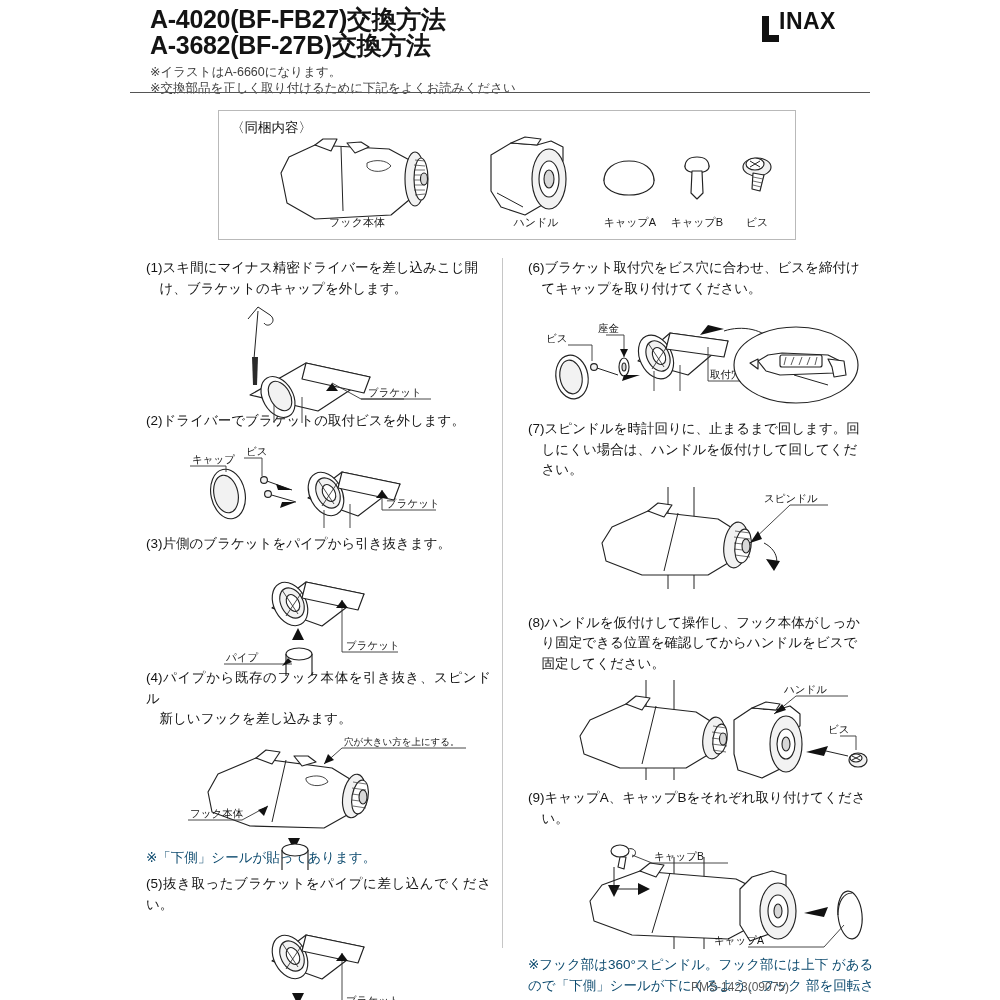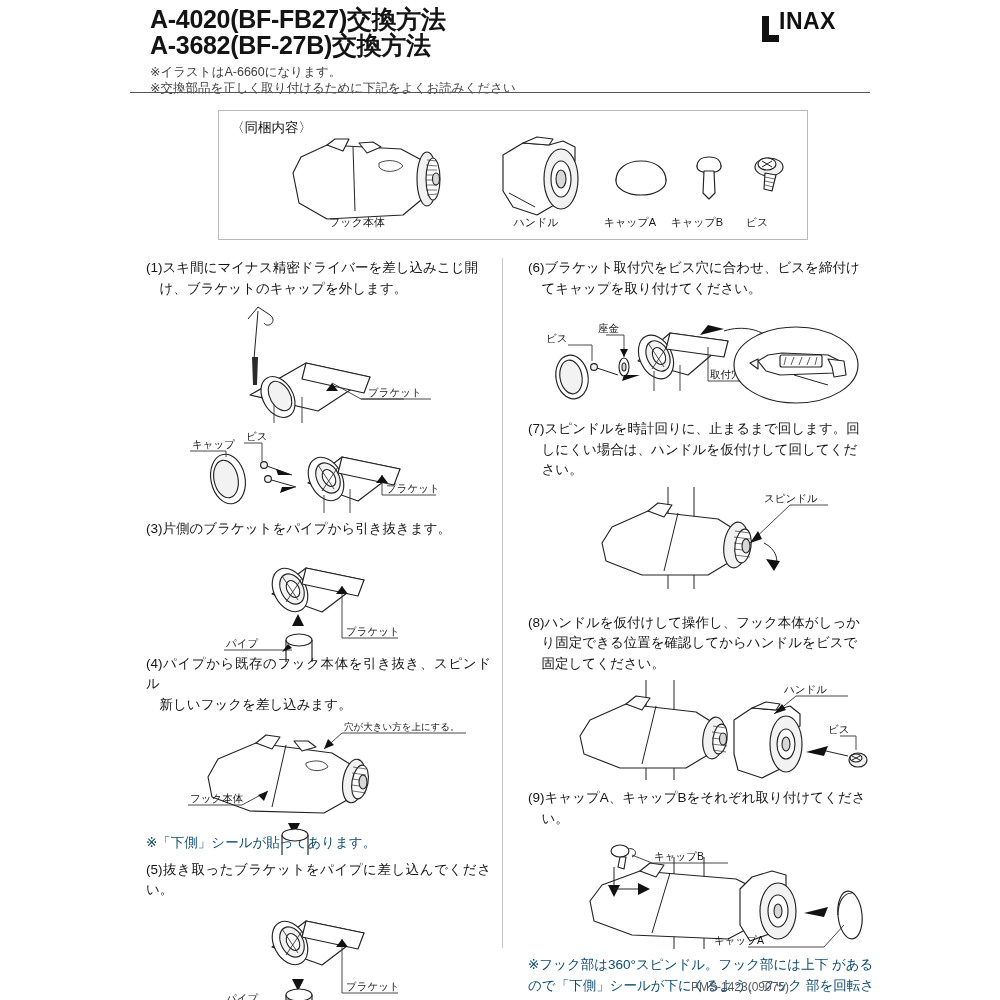--- a/index.html
+++ b/index.html
@@ -30,21 +30,21 @@
   .logo-text{
     position:absolute;left:17px;top:0;font-size:23px;font-weight:700;
     letter-spacing:0.5px;color:#111;line-height:23px;
   }
 
   .hrule{position:absolute;left:130px;top:92px;width:740px;height:0;border-top:1.6px solid #555;}
 
   
   .parts-box{
     position:absolute;left:218px;top:110px;width:576px;height:128px;
-    border:1px solid #b9b9b9;background:#fff;padding-left:12px;
+    border:1px solid #b9b9b9;background:#fff;
   }
   .parts-title{position:absolute;left:12px;top:8px;font-size:13.5px;color:#141414;white-space:nowrap;}
   .part-caption{
     position:absolute;font-size:11px;color:#1a1a1a;white-space:nowrap;text-align:center;
   }
 
   
   .vdivider{position:absolute;left:502px;top:258px;width:0;height:690px;border-left:1.2px solid #c6c6c6;}
   .col-left{position:absolute;left:146px;top:258px;width:345px;}
   .col-right{position:absolute;left:528px;top:258px;width:348px;}
@@ -183,20 +183,23 @@
 
         <path class="ln-t" d="M128 106 L128 124"></path>
         <path class="ln-t" d="M156 98 L156 124"></path>
         <path class="ln-t" d="M186 84 L215 100 L258 100"></path>
         <path class="ln-t" d="M215 100 L285 100"></path>
         <path class="arrow-b" d="M186 84 L192 92 L180 92 Z"></path>
         <text class="lbl" x="222" y="97">ブラケット</text>
       </svg>
     </div>
 
+    <div class="step-text" style="margin-top:-6px;">
+      <span>(2)</span><span>ドライバーでブラケットの取付ビスを外します。</span>
+    </div>
     <div class="fig">
       <svg width="345" height="106" viewBox="0 0 345 106">
 
         <ellipse class="body-f" cx="82" cy="62" rx="17" ry="25" transform="rotate(-12 82 62)"></ellipse>
         <ellipse class="body-g" cx="80" cy="62" rx="12" ry="19" transform="rotate(-12 80 62)"></ellipse>
 
         <path class="ln" d="M118 48 L146 58" stroke-width="1.6"></path>
         <circle cx="118" cy="48" r="3.4" class="body-g"></circle>
         <path class="ln" d="M122 62 L150 70" stroke-width="1.6"></path>
         <circle cx="122" cy="62" r="3.4" class="body-g"></circle>

